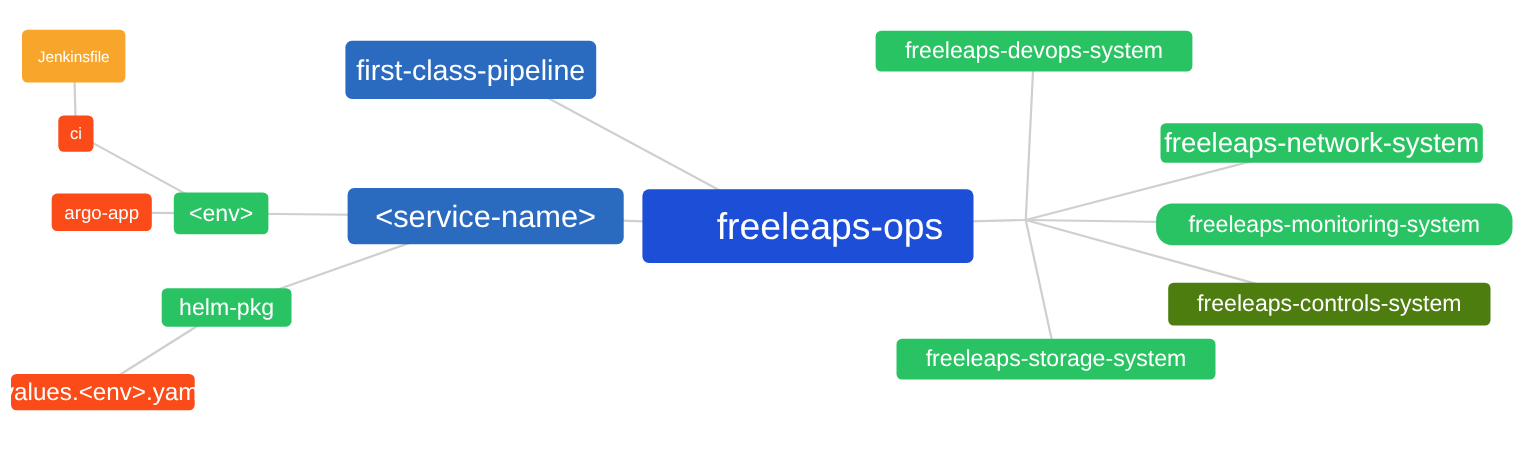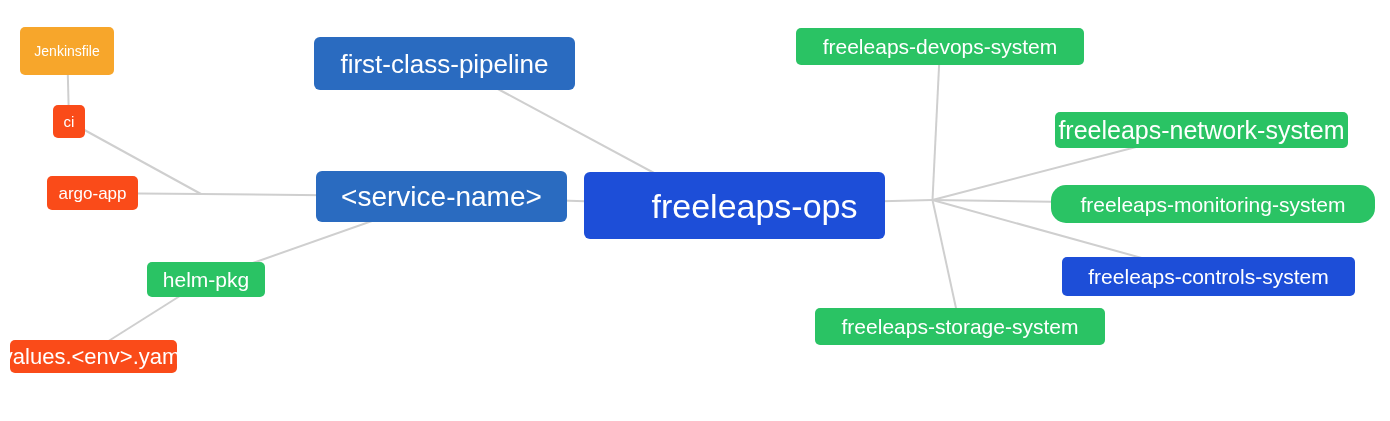--- a/index.html
+++ b/index.html
@@ -33,24 +33,25 @@
       <line x1="932.5" y1="200" x2="940" y2="46.5" stroke="#CFCFCF" stroke-width="2"></line>
       <line x1="932.5" y1="200" x2="1201.5" y2="130" stroke="#CFCFCF" stroke-width="2"></line>
       <line x1="932.5" y1="200" x2="1213" y2="204" stroke="#CFCFCF" stroke-width="2"></line>
       <line x1="932.5" y1="200" x2="1208.5" y2="276.5" stroke="#CFCFCF" stroke-width="2"></line>
       <line x1="932.5" y1="200" x2="960" y2="326.5" stroke="#CFCFCF" stroke-width="2"></line>
     </svg>
 
   <div class="node" style="left: 20px; top: 27px; width: 94px; height: 48px; font-size: 14px; background: rgb(247, 166, 43);">Jenkinsfile</div>
   <div class="node" style="left: 53px; top: 105px; width: 32px; height: 33px; font-size: 15px; background: rgb(250, 75, 25);">ci</div>
   <div class="node" style="left: 47px; top: 176px; width: 91px; height: 34px; font-size: 17px; background: rgb(250, 75, 25);">argo-app</div>
+  <div class="node" style="left: 158px; top: 175px; width: 86px; height: 38px; font-size: 21px; background: rgb(42, 195, 100);">&lt;env&gt;</div>
   <div class="node" style="left: 147px; top: 262px; width: 118px; height: 35px; font-size: 21px; background: rgb(42, 195, 100);">helm-pkg</div>
   <div class="node" style="left: 10px; top: 340px; width: 167px; height: 33px; font-size: 22px; background: rgb(250, 75, 25);">values.&lt;env&gt;.yaml</div>
-  <div class="node lg" style="left: 314px; top: 37px; width: 261px; height: 53px; font-size: 26px; background: rgb(42, 107, 192);">first-class-pipeline</div>
+  <div class="node lg" style="left: 314px; top: 37px; width: 228px; height: 53px; font-size: 26px; background: rgb(42, 107, 192);">first-class-pipeline</div>
   <div class="node lg" style="left: 316px; top: 171px; width: 251px; height: 51px; font-size: 28px; background: rgb(42, 107, 192);">&lt;service-name&gt;</div>
   <div class="node lg" style="left: 584px; top: 172px; width: 261px; height: 67px; font-size: 34px; background: #1d4ed8; padding-left: 40px;">freeleaps-ops</div>
   <div class="node" style="left: 796px; top: 28px; width: 288px; height: 37px; font-size: 21px; background: rgb(42, 195, 100);">freeleaps-devops-system</div>
   <div class="node" style="left: 1055px; top: 112px; width: 293px; height: 36px; font-size: 25px; background: rgb(42, 195, 100);">freeleaps-network-system</div>
   <div class="node" style="left: 1051px; top: 185px; width: 324px; height: 38px; font-size: 21px; background: rgb(42, 195, 100); border-radius: 15px;">freeleaps-monitoring-system</div>
-  <div class="node" style="left: 1062px; top: 257px; width: 293px; height: 39px; font-size: 21px; background: #1d4ed8;">freeleaps-controls-system</div>
+  <div class="node" style="left: 1062px; top: 257px; width: 293px; height: 39px; font-size: 21px; background: #4d7c0f;">freeleaps-controls-system</div>
   <div class="node" style="left: 815px; top: 308px; width: 290px; height: 37px; font-size: 21px; background: rgb(42, 195, 100);">freeleaps-storage-system</div>
 
 </div>
 
 </body></html>

